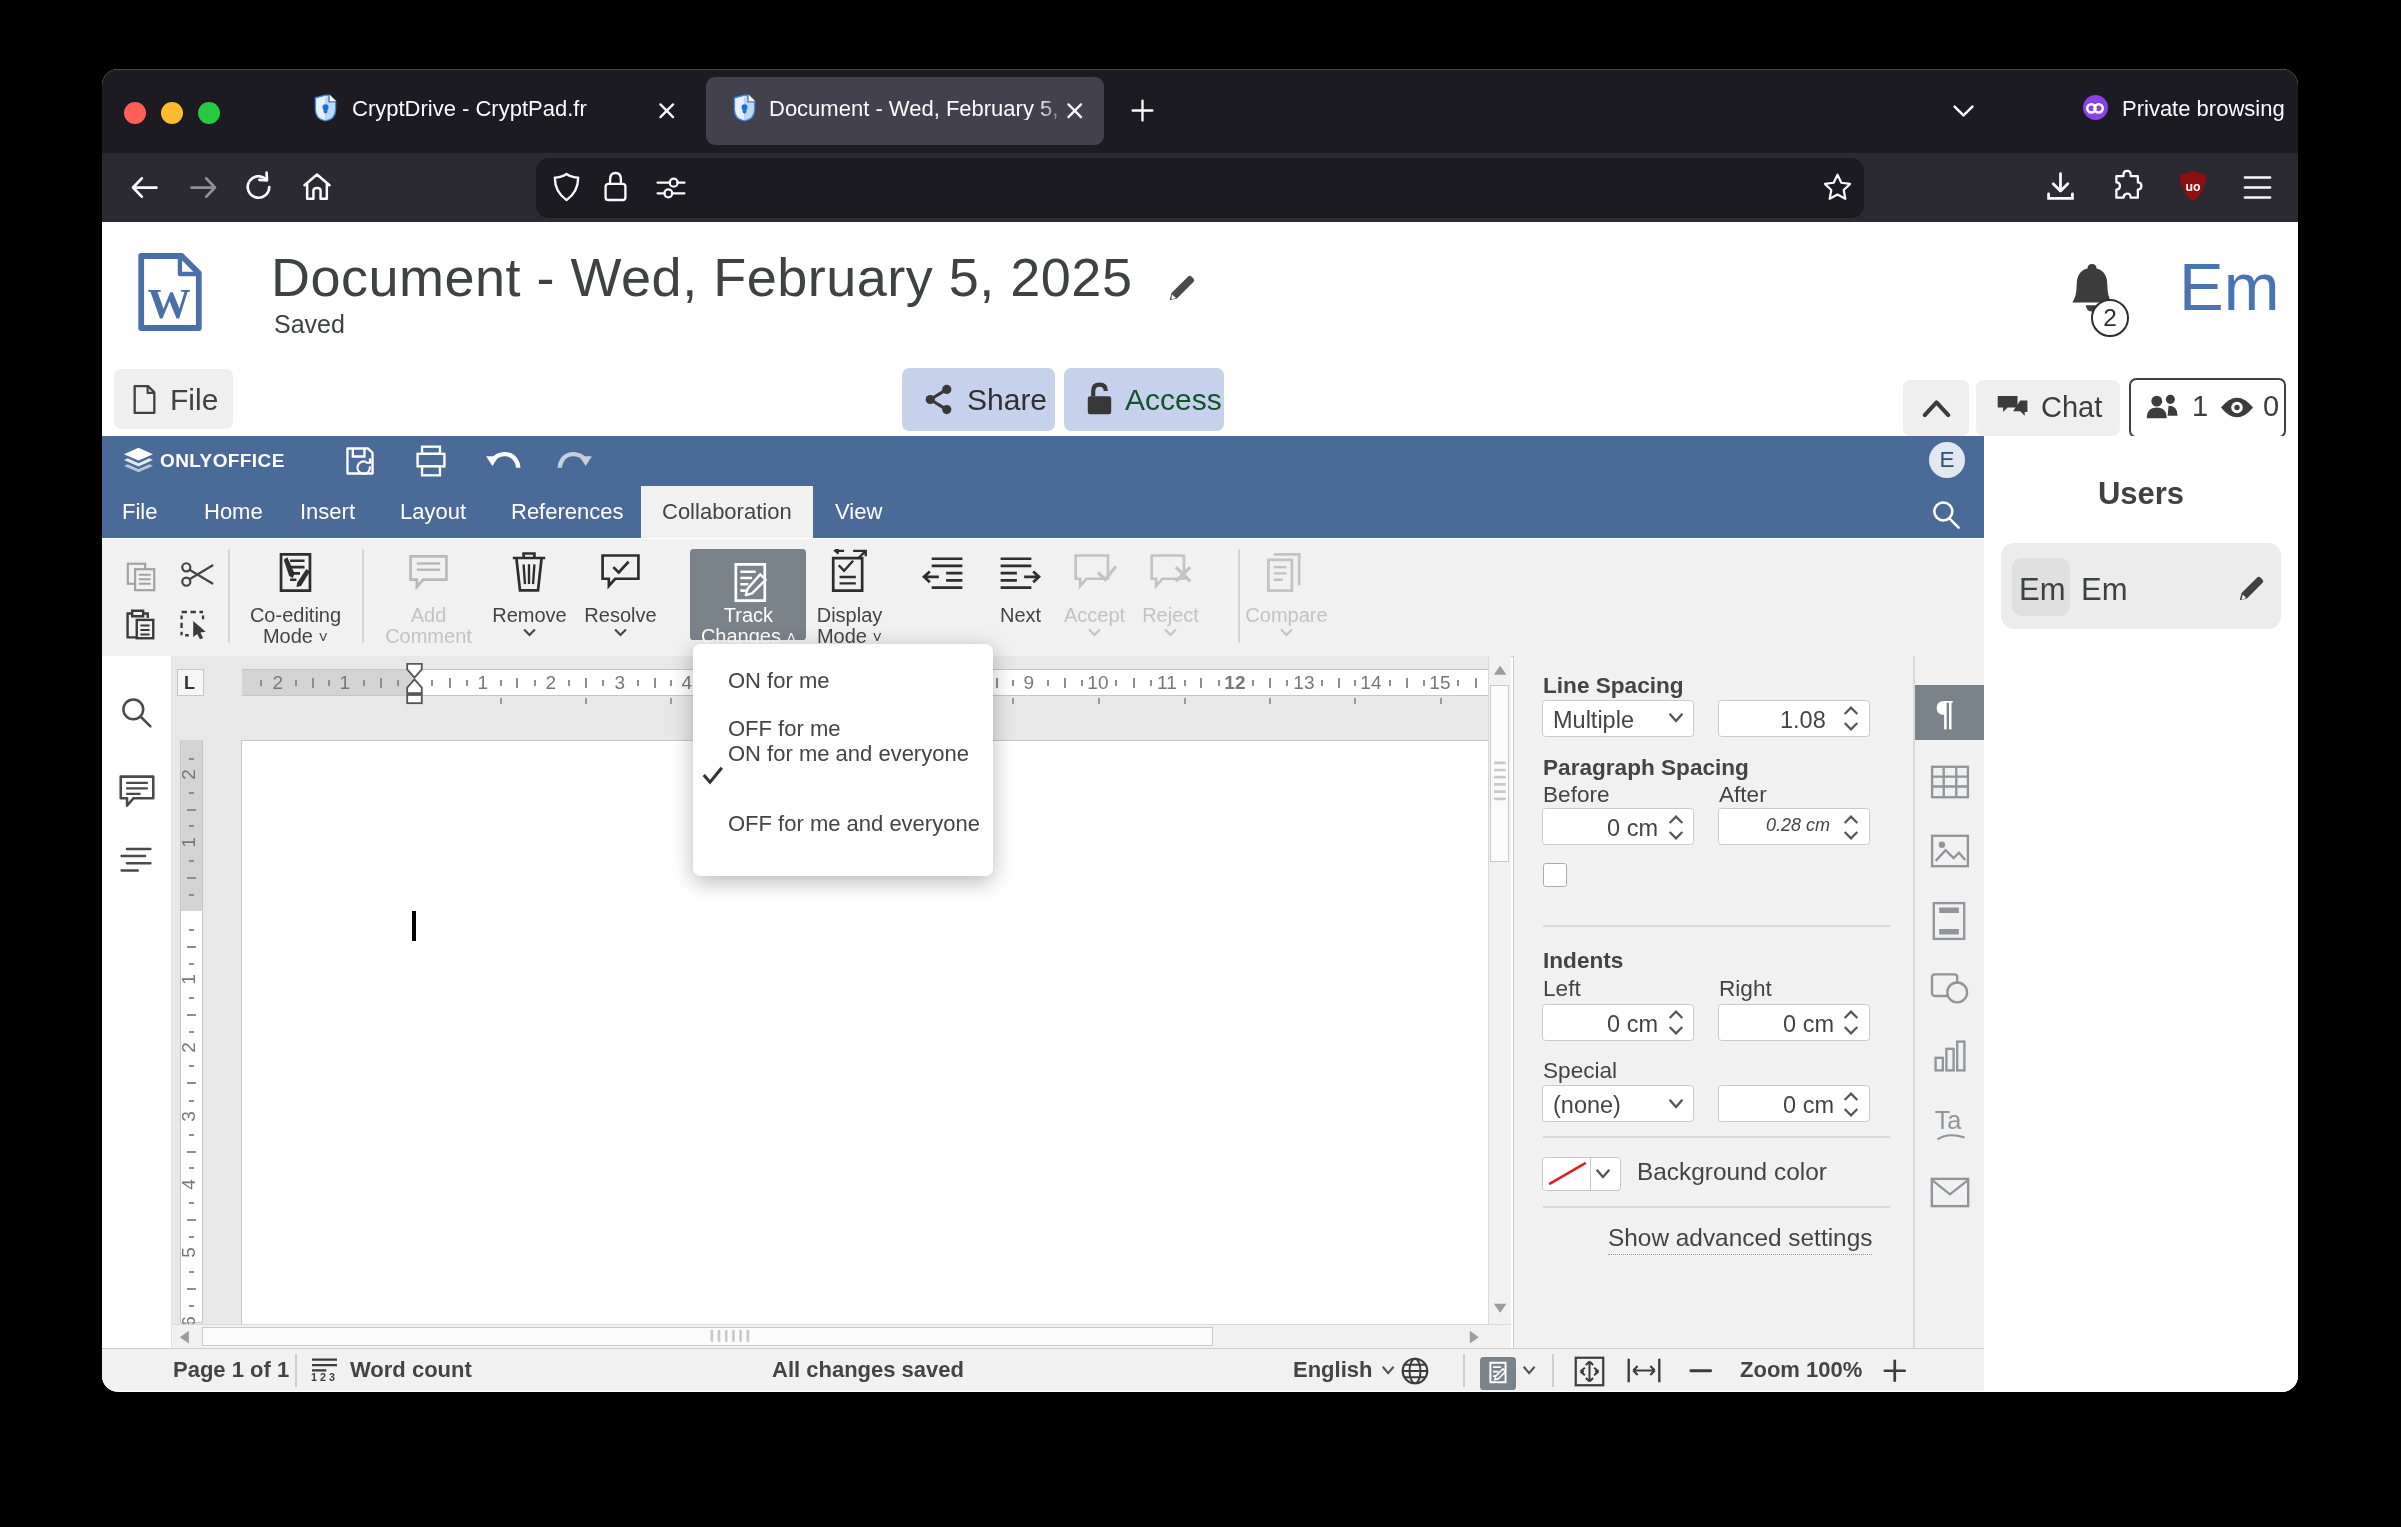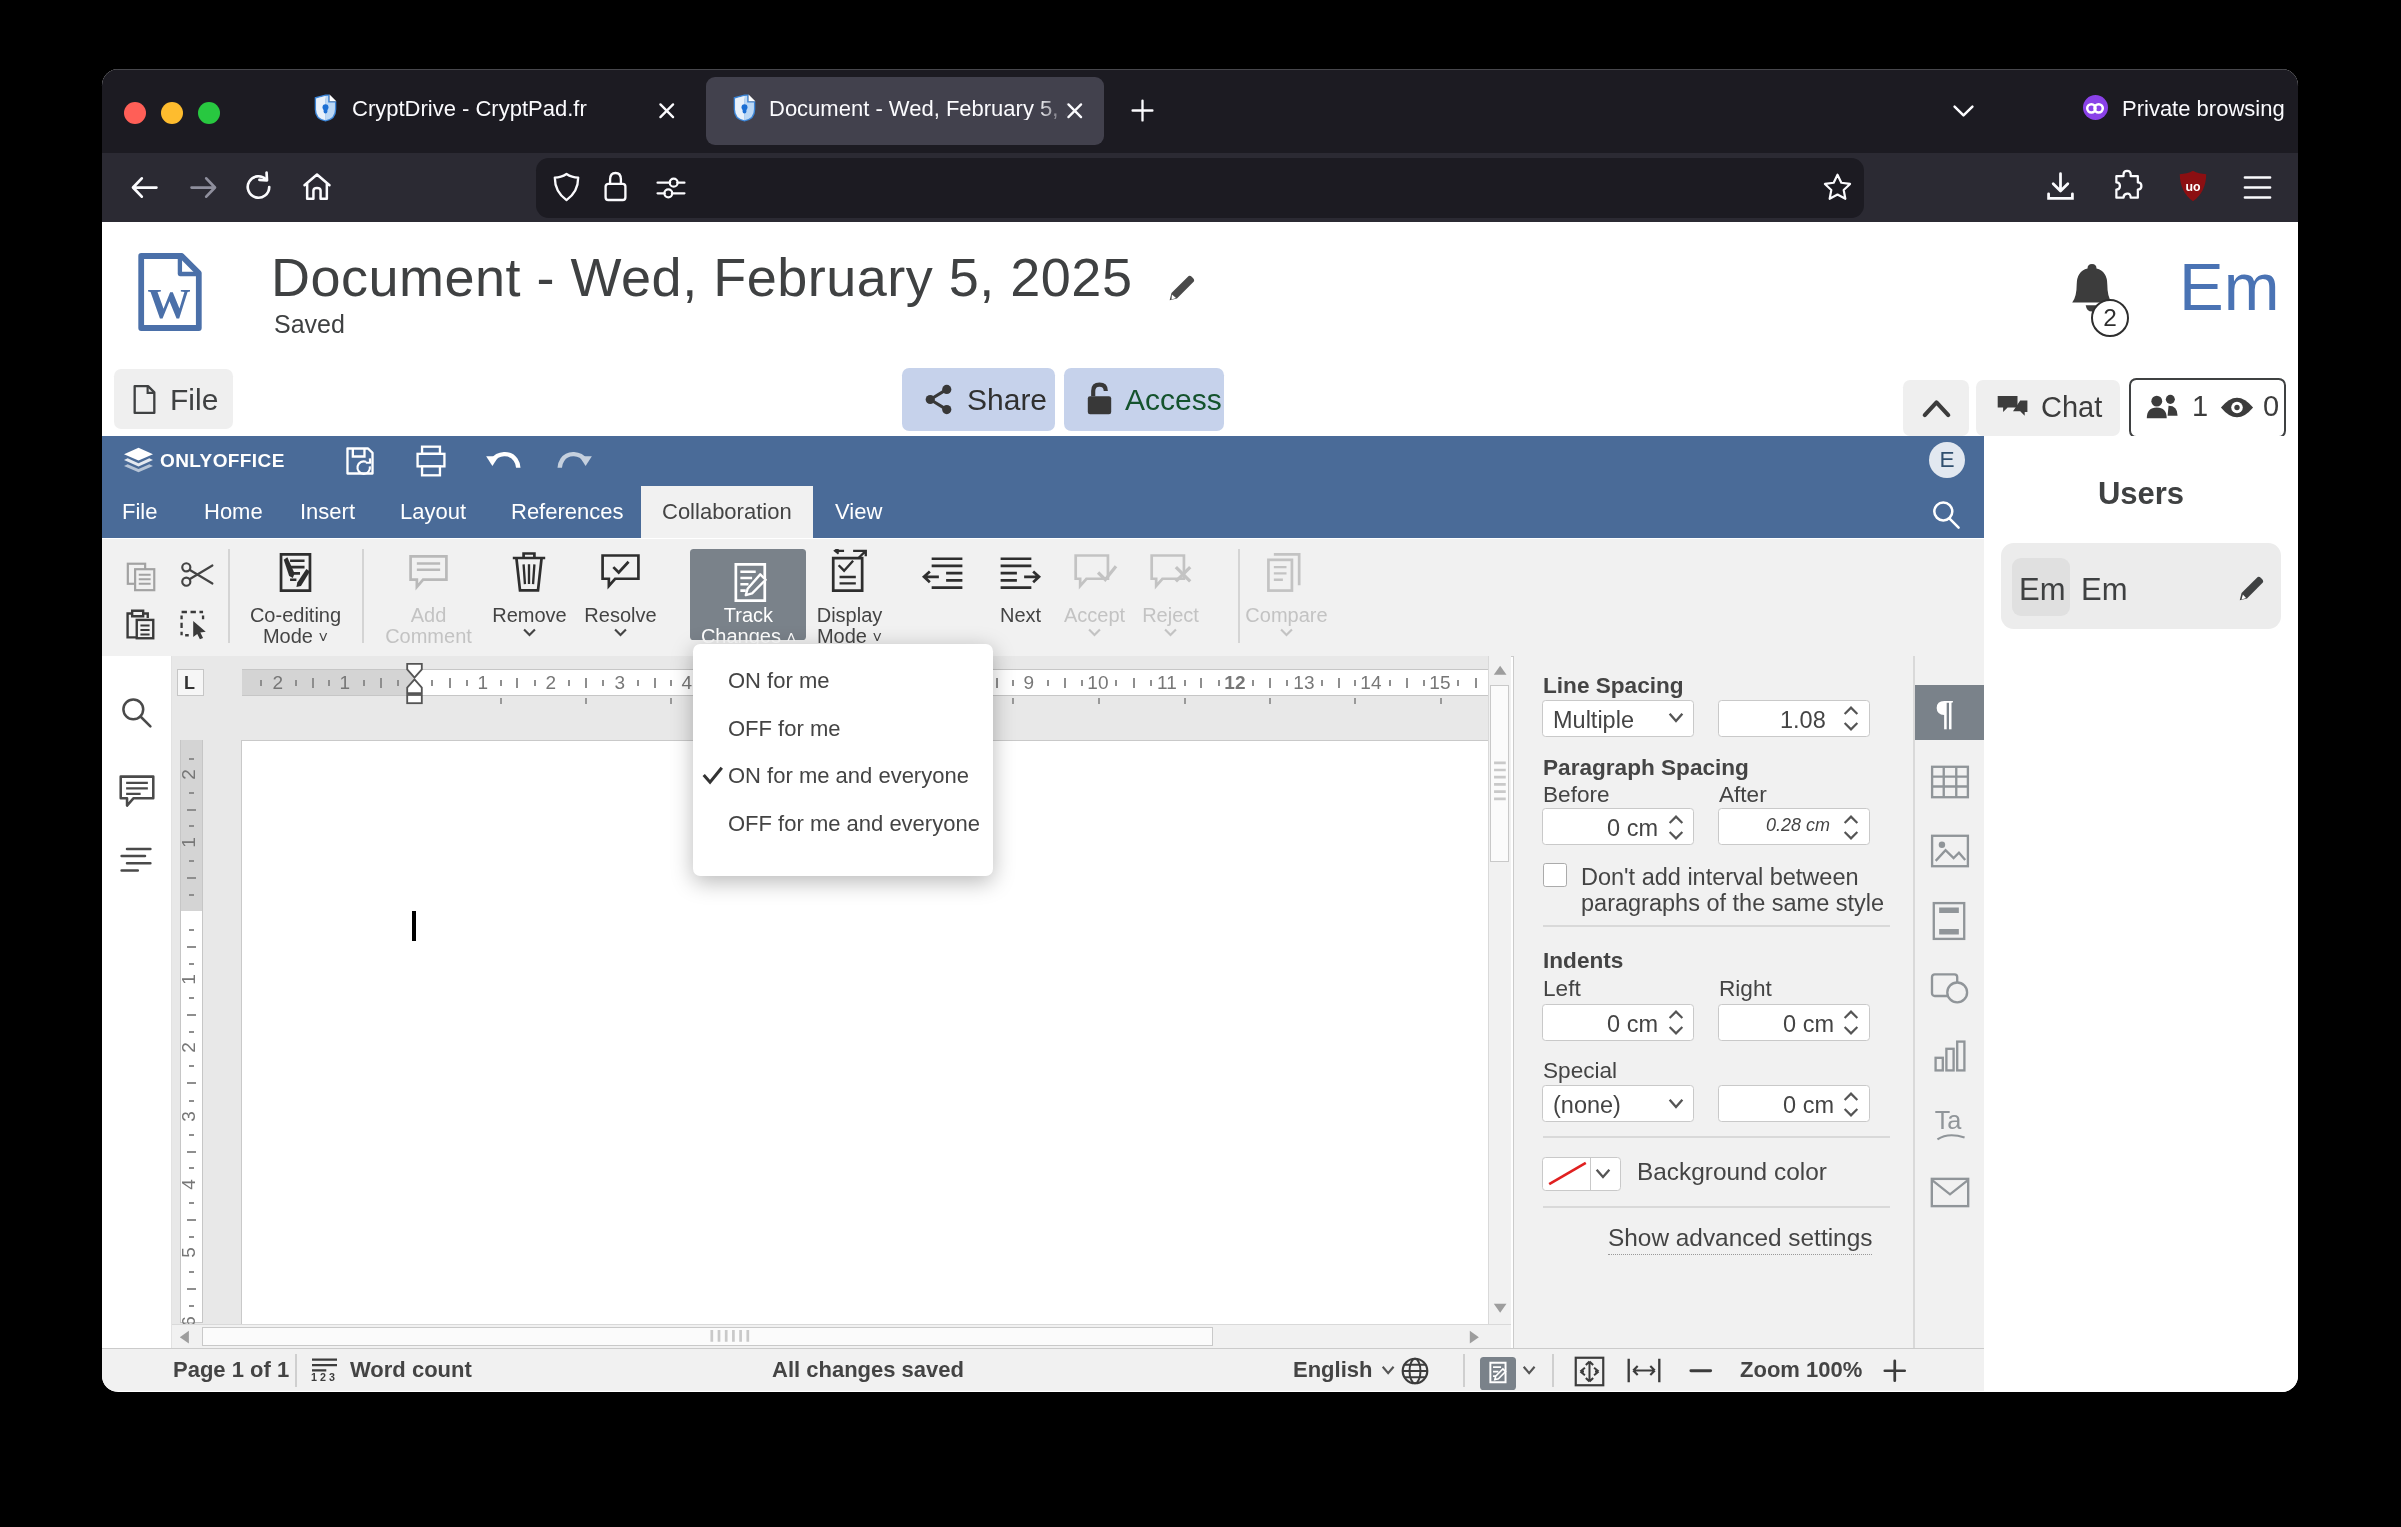--- a/index.html
+++ b/index.html
@@ -535,21 +535,20 @@
   <path d="M4 11 L11 4 L18 11" stroke="#555" stroke-width="2.4" fill="none"></path>
   <path d="M4 21 L11 28 L18 21" stroke="#555" stroke-width="2.4" fill="none"></path>
 </svg>
 <div class="inbox" style="left:1616px;top:739px;width:152px;height:37px;"></div>
 <div class="plbl" style="left:1638px;top:746px;width:90px;text-align:right;font-size:18px;font-style:italic;">0.28 cm</div>
 <svg class="a" style="left:1739px;top:744px" width="20" height="29" viewBox="0 0 22 32">
   <path d="M4 11 L11 4 L18 11" stroke="#555" stroke-width="2.4" fill="none"></path>
   <path d="M4 21 L11 28 L18 21" stroke="#555" stroke-width="2.4" fill="none"></path>
 </svg>
 <div class="a" style="left:1441px;top:794px;width:23.5px;height:23.5px;background:#fff;border:1.8px solid #ababab;border-radius:2.7px;box-sizing:border-box;"></div>
-<div class="plbl" style="left:1479px;top:795px;font-size:23.5px;line-height:26px;">Don't add interval between<br>paragraphs of the same style</div>
 <div class="phr" style="top:856px;"></div>
 <div class="plbl pbold" style="left:1441px;top:879px;">Indents</div>
 <div class="plbl" style="left:1441px;top:907px;">Left</div>
 <div class="plbl" style="left:1617px;top:907px;">Right</div>
 <div class="inbox" style="left:1440px;top:935px;width:152px;height:37px;"></div>
 <div class="plbl" style="left:1497px;top:942px;width:59px;text-align:right;font-size:23.5px;">0 cm</div>
 <svg class="a" style="left:1564px;top:939px" width="20" height="29" viewBox="0 0 22 32">
   <path d="M4 11 L11 4 L18 11" stroke="#555" stroke-width="2.4" fill="none"></path>
   <path d="M4 21 L11 28 L18 21" stroke="#555" stroke-width="2.4" fill="none"></path>
 </svg>
@@ -671,19 +670,19 @@
       <path d="M2 3 L24 3" stroke="#3c3c3c" stroke-width="3.2" stroke-linecap="round"></path>
     </svg>
 <div class="sbtxt" style="left:1638px;font-weight:bold;">Zoom 100%</div>
 <svg class="a" style="left:1781px;top:1290px" width="23.5" height="23.5" viewBox="0 0 26 26">
       <path d="M13 2 L13 24 M2 13 L24 13" stroke="#3c3c3c" stroke-width="3" stroke-linecap="round"></path>
     </svg>
 
 <div class="a" style="left:591px;top:575px;width:300px;height:232px;background:#fff;border-radius:7.2px;box-shadow:0 5.4px 22px rgba(0,0,0,.28);"></div>
 <div class="ddi" style="top:599px;">ON for me</div>
 <div class="ddi" style="top:647px;">OFF for me</div>
-<div class="ddi" style="top:694px;">ON for me and everyone</div>
+<div class="ddi" style="top:672px;">ON for me and everyone</div>
 <svg class="a" style="left:599px;top:695px" width="23.5" height="22" viewBox="0 0 26 24">
       <path d="M3 12 L10 20 L23 4" stroke="#333" stroke-width="3.4" fill="none"></path>
     </svg>
 <div class="ddi" style="top:742px;">OFF for me and everyone</div>
 </div>
 
 
 </body></html>

